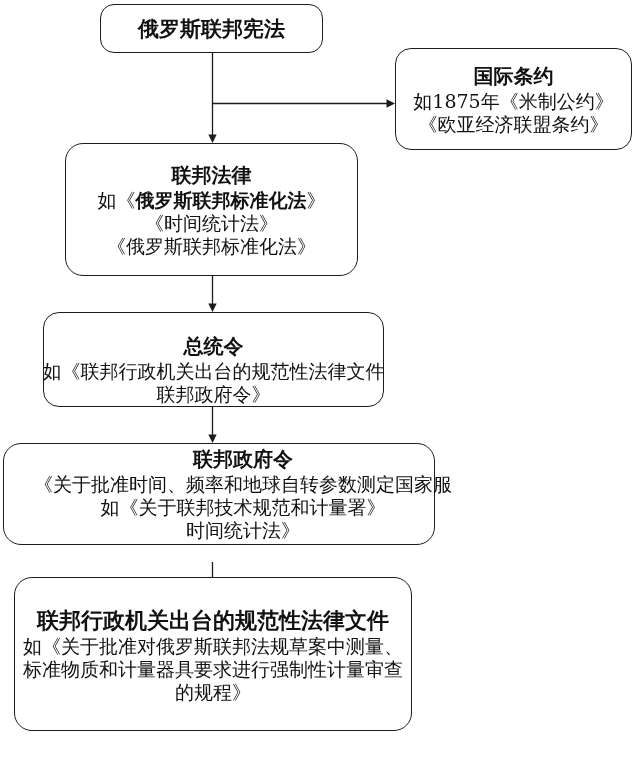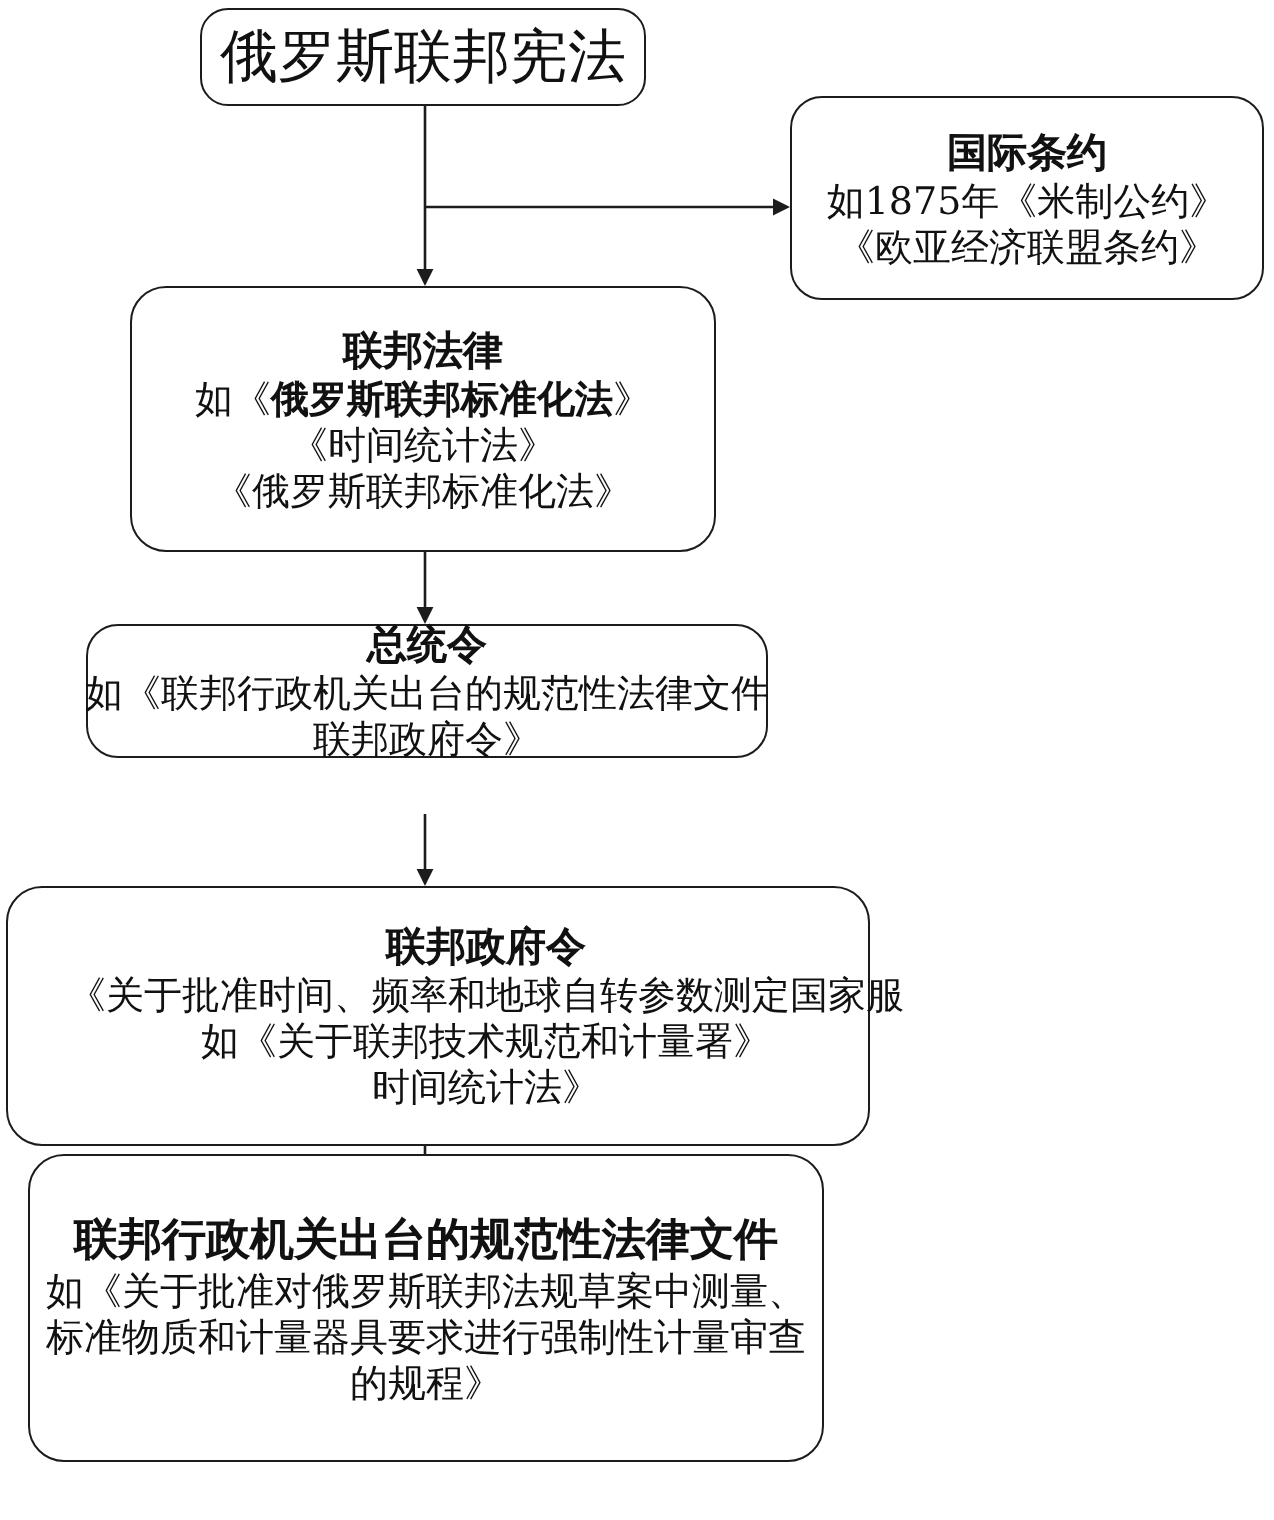--- a/index.html
+++ b/index.html
@@ -37,25 +37,25 @@
   .node .line {
     font-size: 19px;
     font-weight: normal;
     line-height: 23px;
     white-space: nowrap;
   }
   .inline-bold { font-weight: bold; }
 
   
   #node-constitution      { left: 100px; top: 4px;   width: 223px; height: 49px;  border-radius: 14px; }
-  #node-constitution .title { font-size: 29px; font-weight: normal; }
+  #node-constitution .title { font-size: 21px; font-weight: bold; }
   #node-treaties          { left: 395px; top: 48px;  width: 237px; height: 102px; border-radius: 16px; }
   #node-federal-laws      { left: 65px;  top: 143px; width: 293px; height: 133px; border-radius: 18px; }
-  #node-presidential      { left: 43px;  top: 312px; width: 341px; height: 67px;  border-radius: 16px; }
-  #node-government        { left: 3px;   top: 443px; width: 432px; height: 130px; border-radius: 18px; padding-left: 48px; }
+  #node-presidential      { left: 43px;  top: 312px; width: 341px; height: 95px;  border-radius: 16px; justify-content: flex-end; }
+  #node-government        { left: 3px;   top: 443px; width: 432px; height: 102px; border-radius: 18px; padding-left: 48px; }
   #node-agency            { left: 14px;  top: 577px; width: 398px; height: 154px; border-radius: 18px; }
   #node-agency .title     { font-size: 22px; line-height: 30px; }
 </style>
 </head>
 <body>
 
 <div class="canvas">
 
   <svg class="connectors" viewBox="0 0 637 760" xmlns="http://www.w3.org/2000/svg" aria-hidden="true">
 

